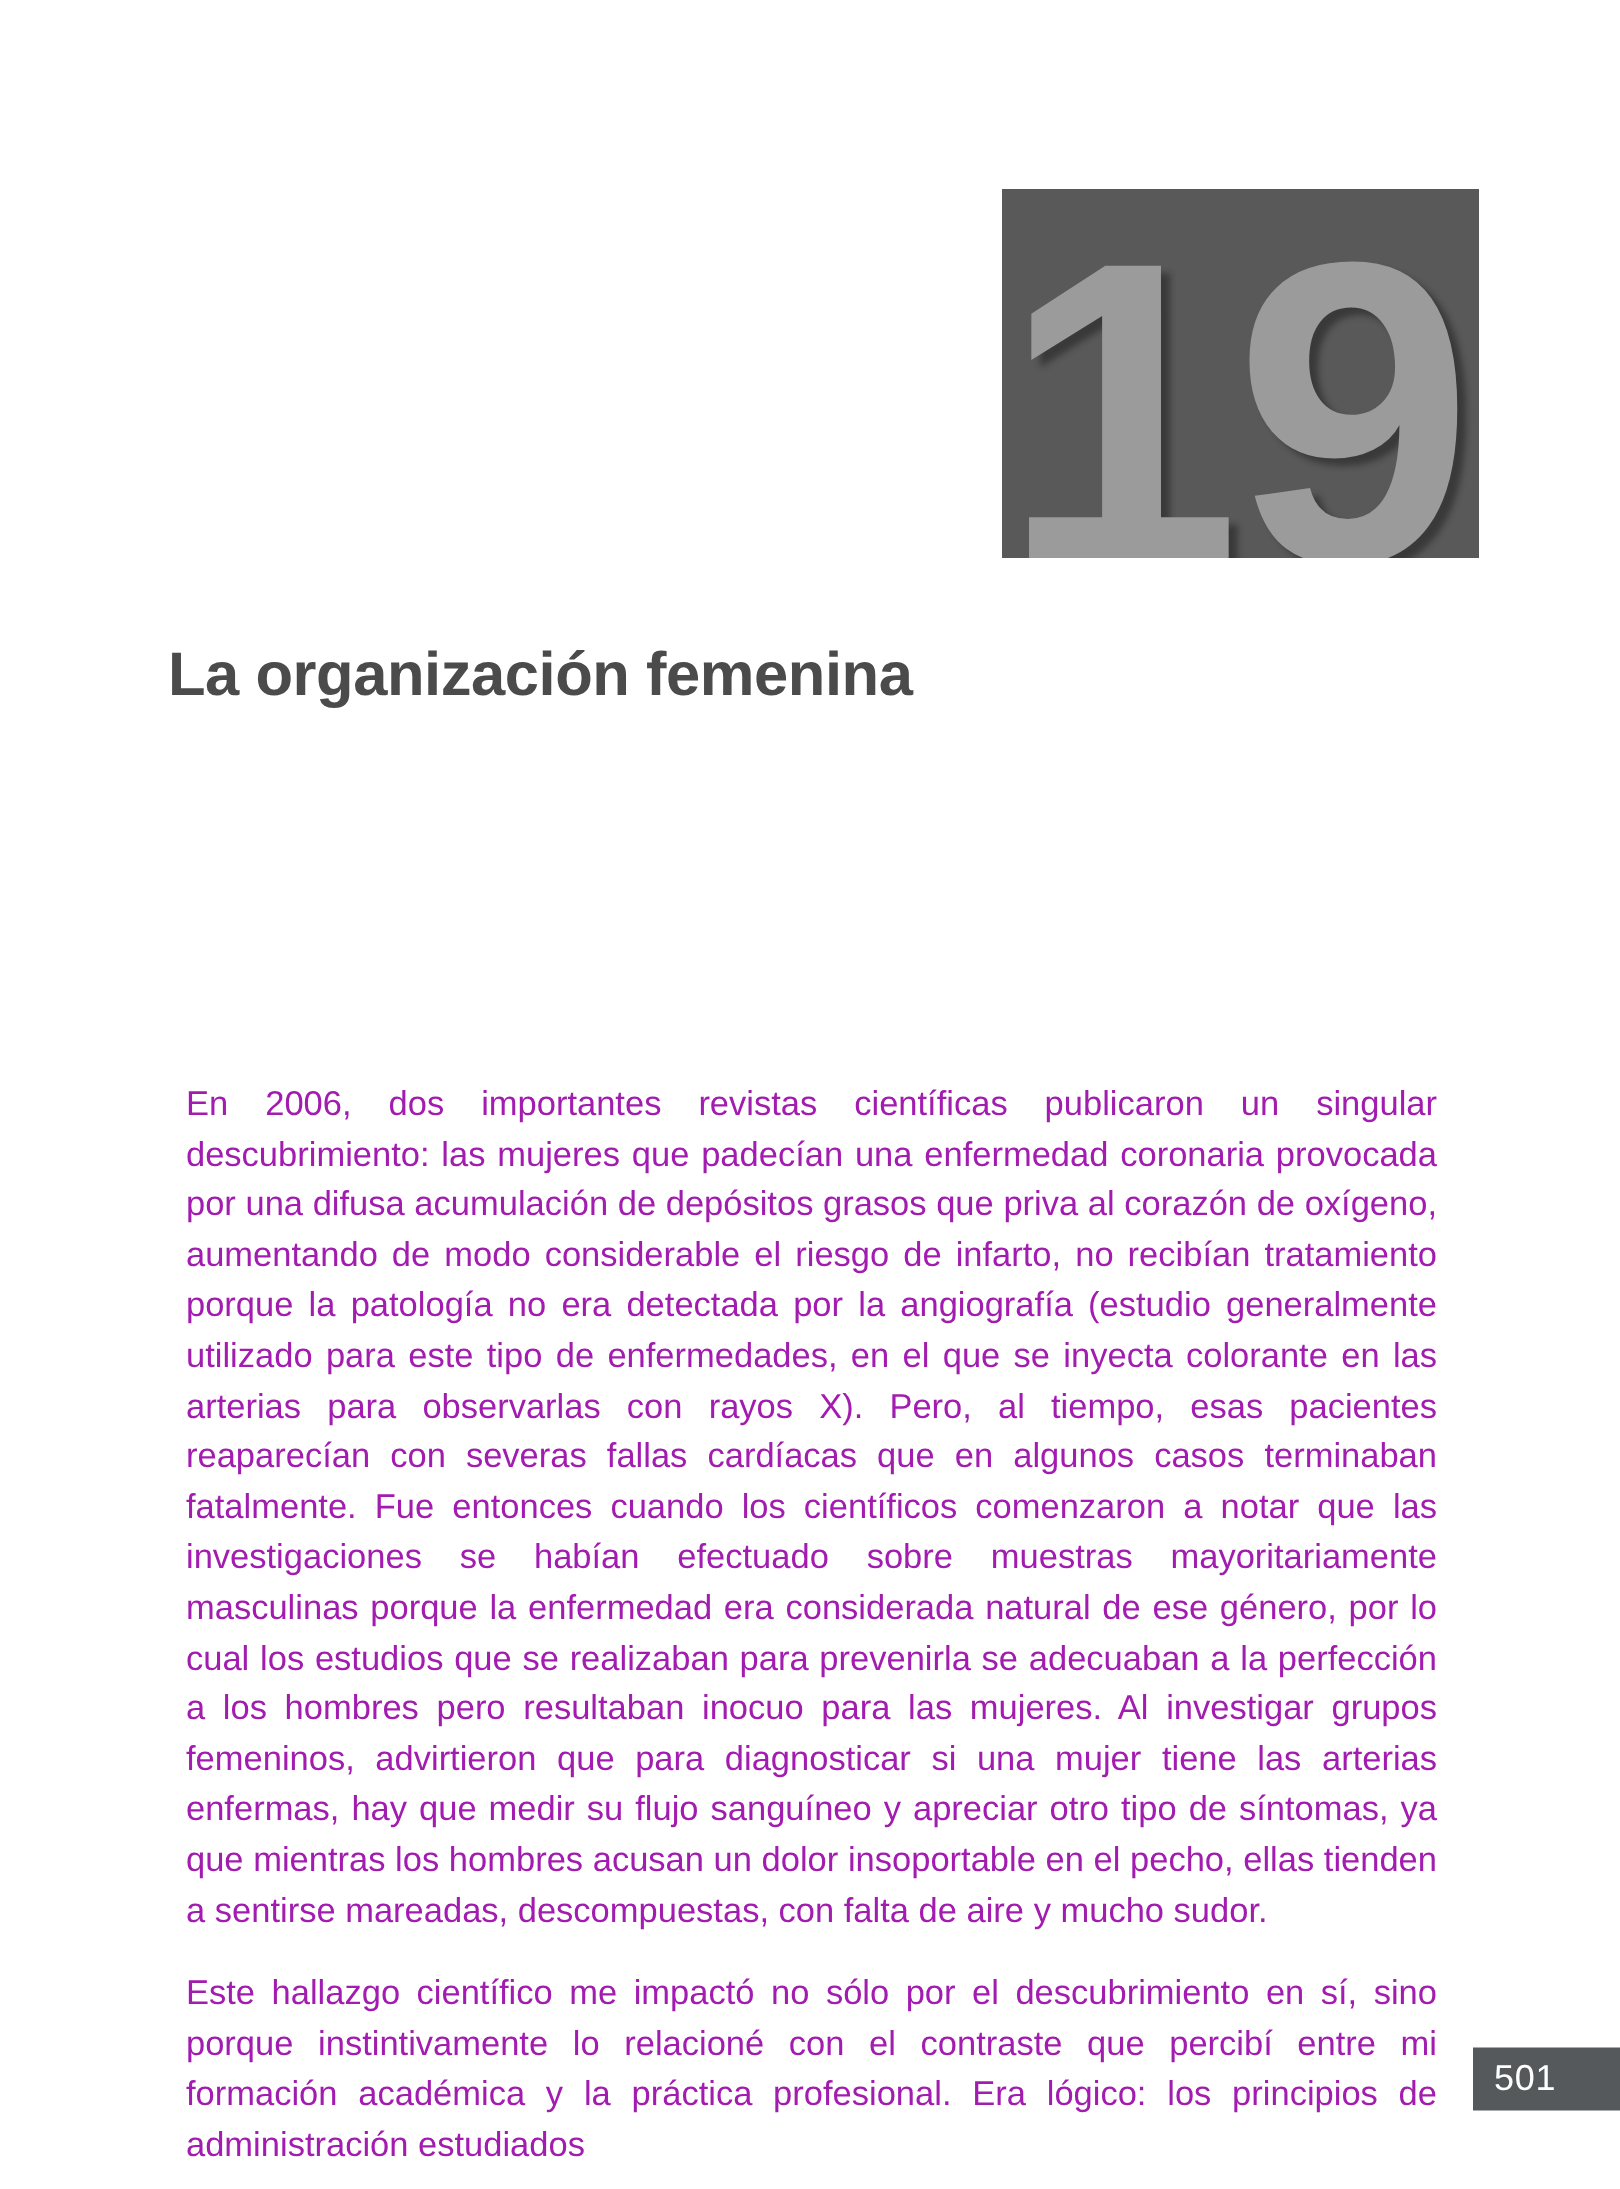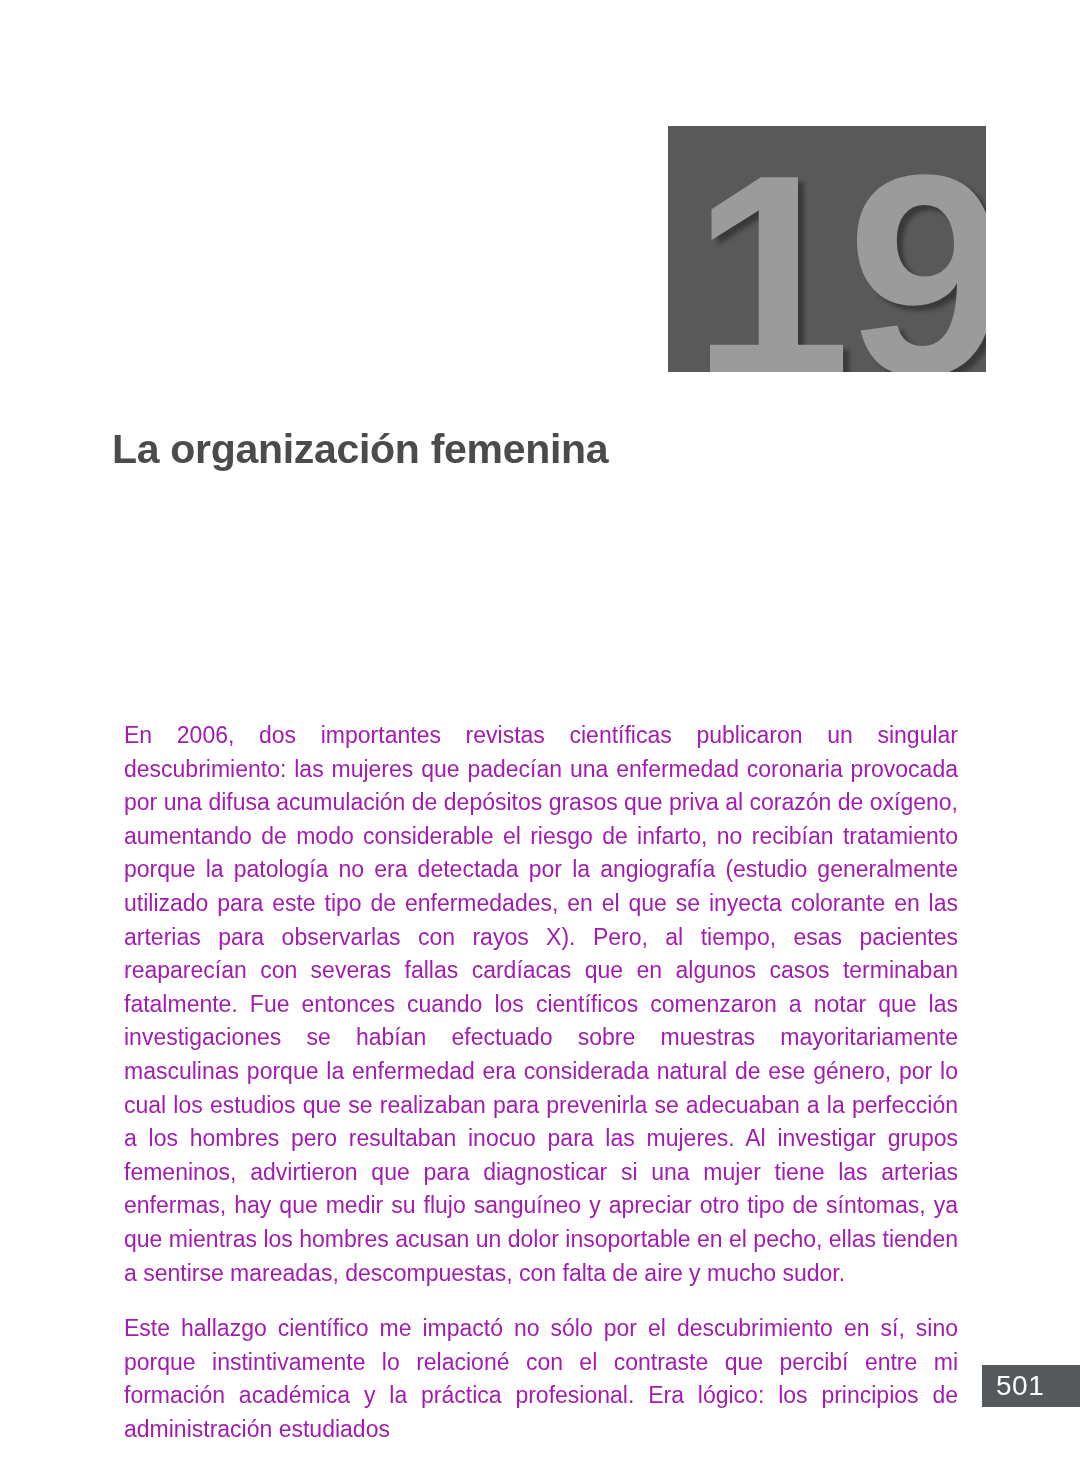--- a/index.html
+++ b/index.html
@@ -38,21 +38,20 @@
     right: 14px;
     bottom: -46px;
     font-family: "Liberation Sans", sans-serif;
     font-weight: bold;
     font-size: 286px;
     line-height: 286px;
     letter-spacing: -4px;
     color: #9b9b9b;
     text-shadow: 6px 5px 4px rgba(20,20,20,0.45);
     user-select: none;
-    padding-left: 24px;
   }
 
   
   .title {
     position: absolute;
     left: 112px;
     top: 424px;
     width: 833px;
     text-align: left;
     font-size: 41px;
@@ -111,21 +110,21 @@
     width: 98px;
     height: 42px;
     background: #55595b;
   }
   .page-number-box .num {
     position: absolute;
     left: 14px;
     top: 50%;
     transform: translateY(-50%);
     color: #ffffff;
-    font-size: 28px;
+    font-size: 24px;
     line-height: 24px;
     letter-spacing: 0.5px;
   }
 </style>
 </head>
 <body>
 
 <div class="page">
 
   <div class="chapter-box">

